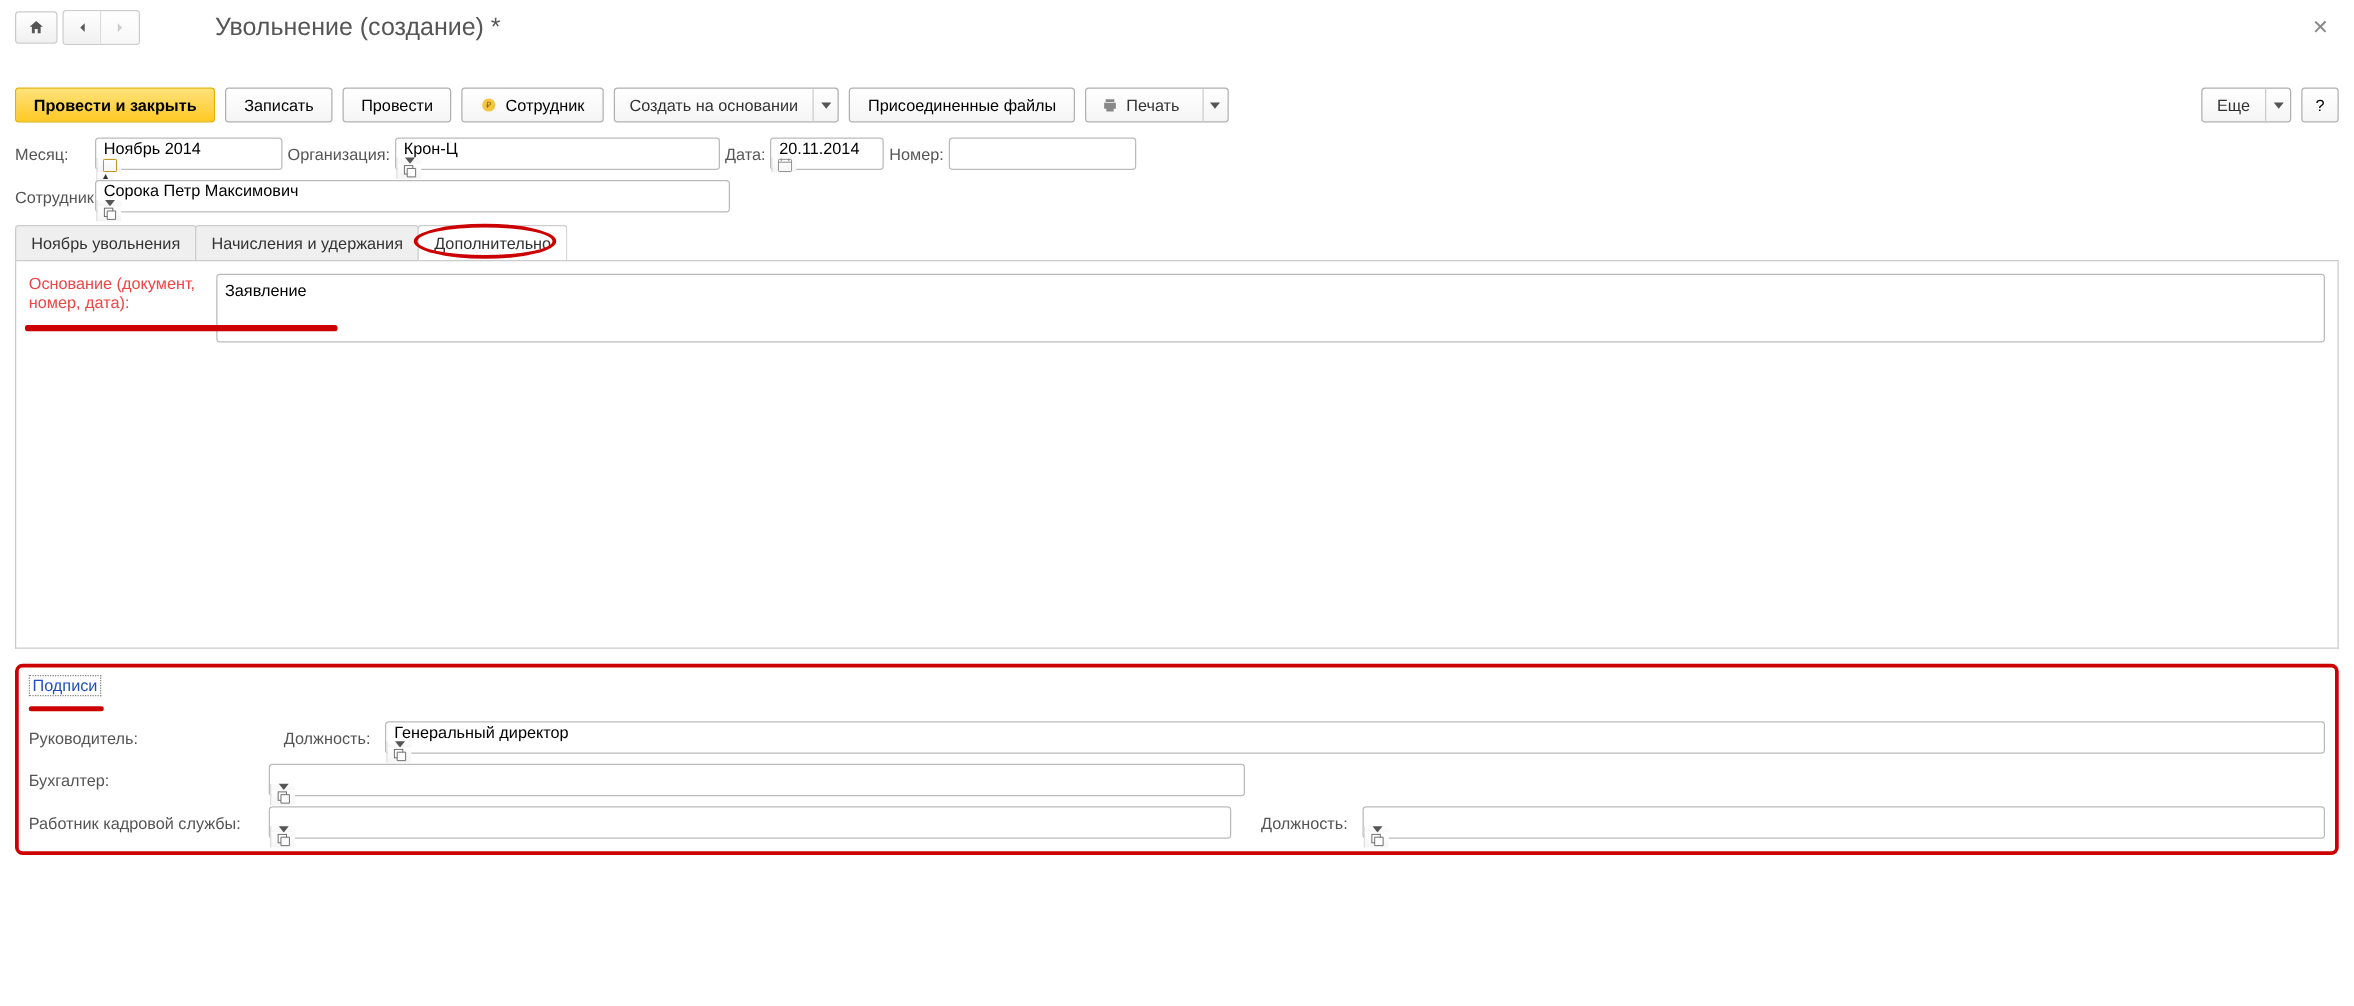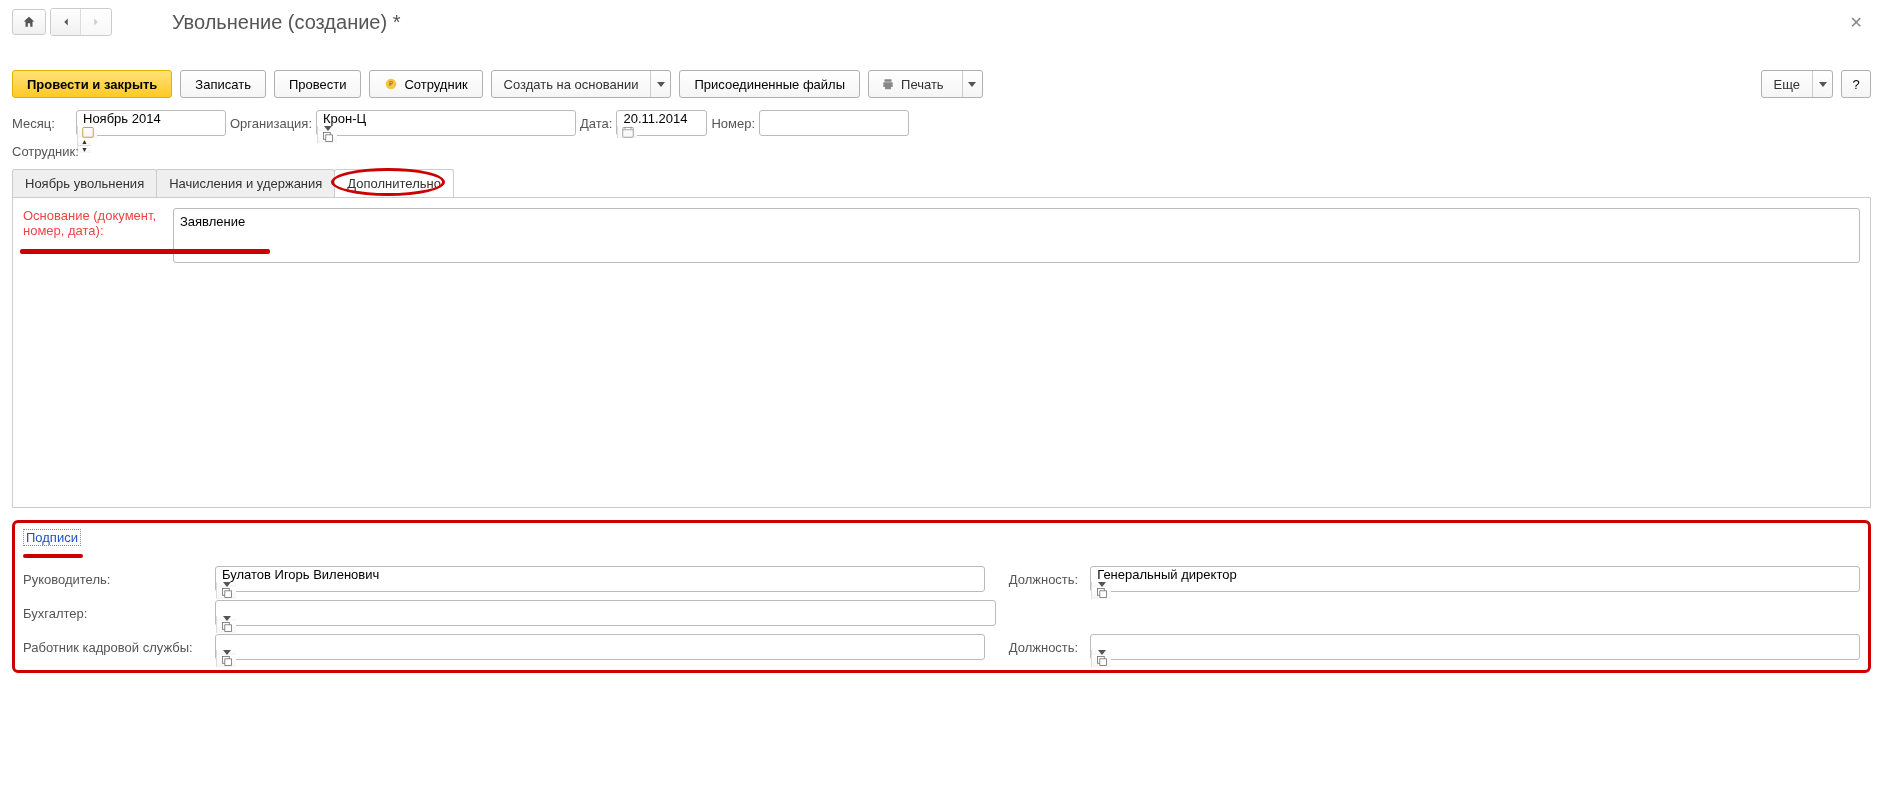--- a/index.html
+++ b/index.html
@@ -374,20 +374,32 @@
     </div>
   </div>
   <span class="form-label">Номер:</span>
   <div class="input-group" style="width:150px">
     <input class="input-text" value="" style="">
   </div>
 </div>
 
 <div class="form-row">
   <span class="form-label" style="width:60px">Сотрудник:</span>
+  <div class="input-group" style="width:508px">
+    <input class="input-text" value="Сорока Петр Максимович" style="">
+    <div class="input-btn">
+        <span class="caret-down"></span>
+      </div>
+    <div class="input-btn">
+      <svg viewBox="0 0 16 16" fill="none" stroke="#666">
+          <rect x="2" y="2" width="9" height="9"></rect>
+          <path d="M5 5h9v9H5z" fill="#fff"></path>
+        </svg>
+    </div>
+  </div>
 </div>
 
 <div class="tabs">
   <div class="tab">Ноябрь увольнения</div>
   <div class="tab">Начисления и удержания</div>
   <div class="tab active">
     <span>Дополнительно</span>
     <div class="highlight-ellipse"></div>
   </div>
 </div>
@@ -401,34 +413,20 @@
     <textarea class="basis-textarea" style="">Заявление</textarea>
   </div>
 </div>
 
 <div class="signatures-section">
   <a class="section-title">Подписи</a>
   <span class="section-title-underline"></span>
 
   <div class="sig-row">
     <span class="sig-label">Руководитель:</span>
-    <div class="sig-field">
-      <div class="input-group" style="flex:1">
-        <input class="input-text" value="Булатов Игорь Виленович" style="">
-        <div class="input-btn">
-            <span class="caret-down"></span>
-          </div>
-        <div class="input-btn">
-            <svg viewBox="0 0 16 16" fill="none" stroke="#666">
-              <rect x="2" y="2" width="9" height="9"></rect>
-              <path d="M5 5h9v9H5z" fill="#fff"></path>
-            </svg>
-          </div>
-      </div>
-    </div>
     <span class="position-label">Должность:</span>
     <div class="sig-field">
       <div class="input-group" style="flex:1">
         <input class="input-text" value="Генеральный директор" style="">
         <div class="input-btn">
             <span class="caret-down"></span>
           </div>
         <div class="input-btn">
             <svg viewBox="0 0 16 16" fill="none" stroke="#666">
               <rect x="2" y="2" width="9" height="9"></rect>

